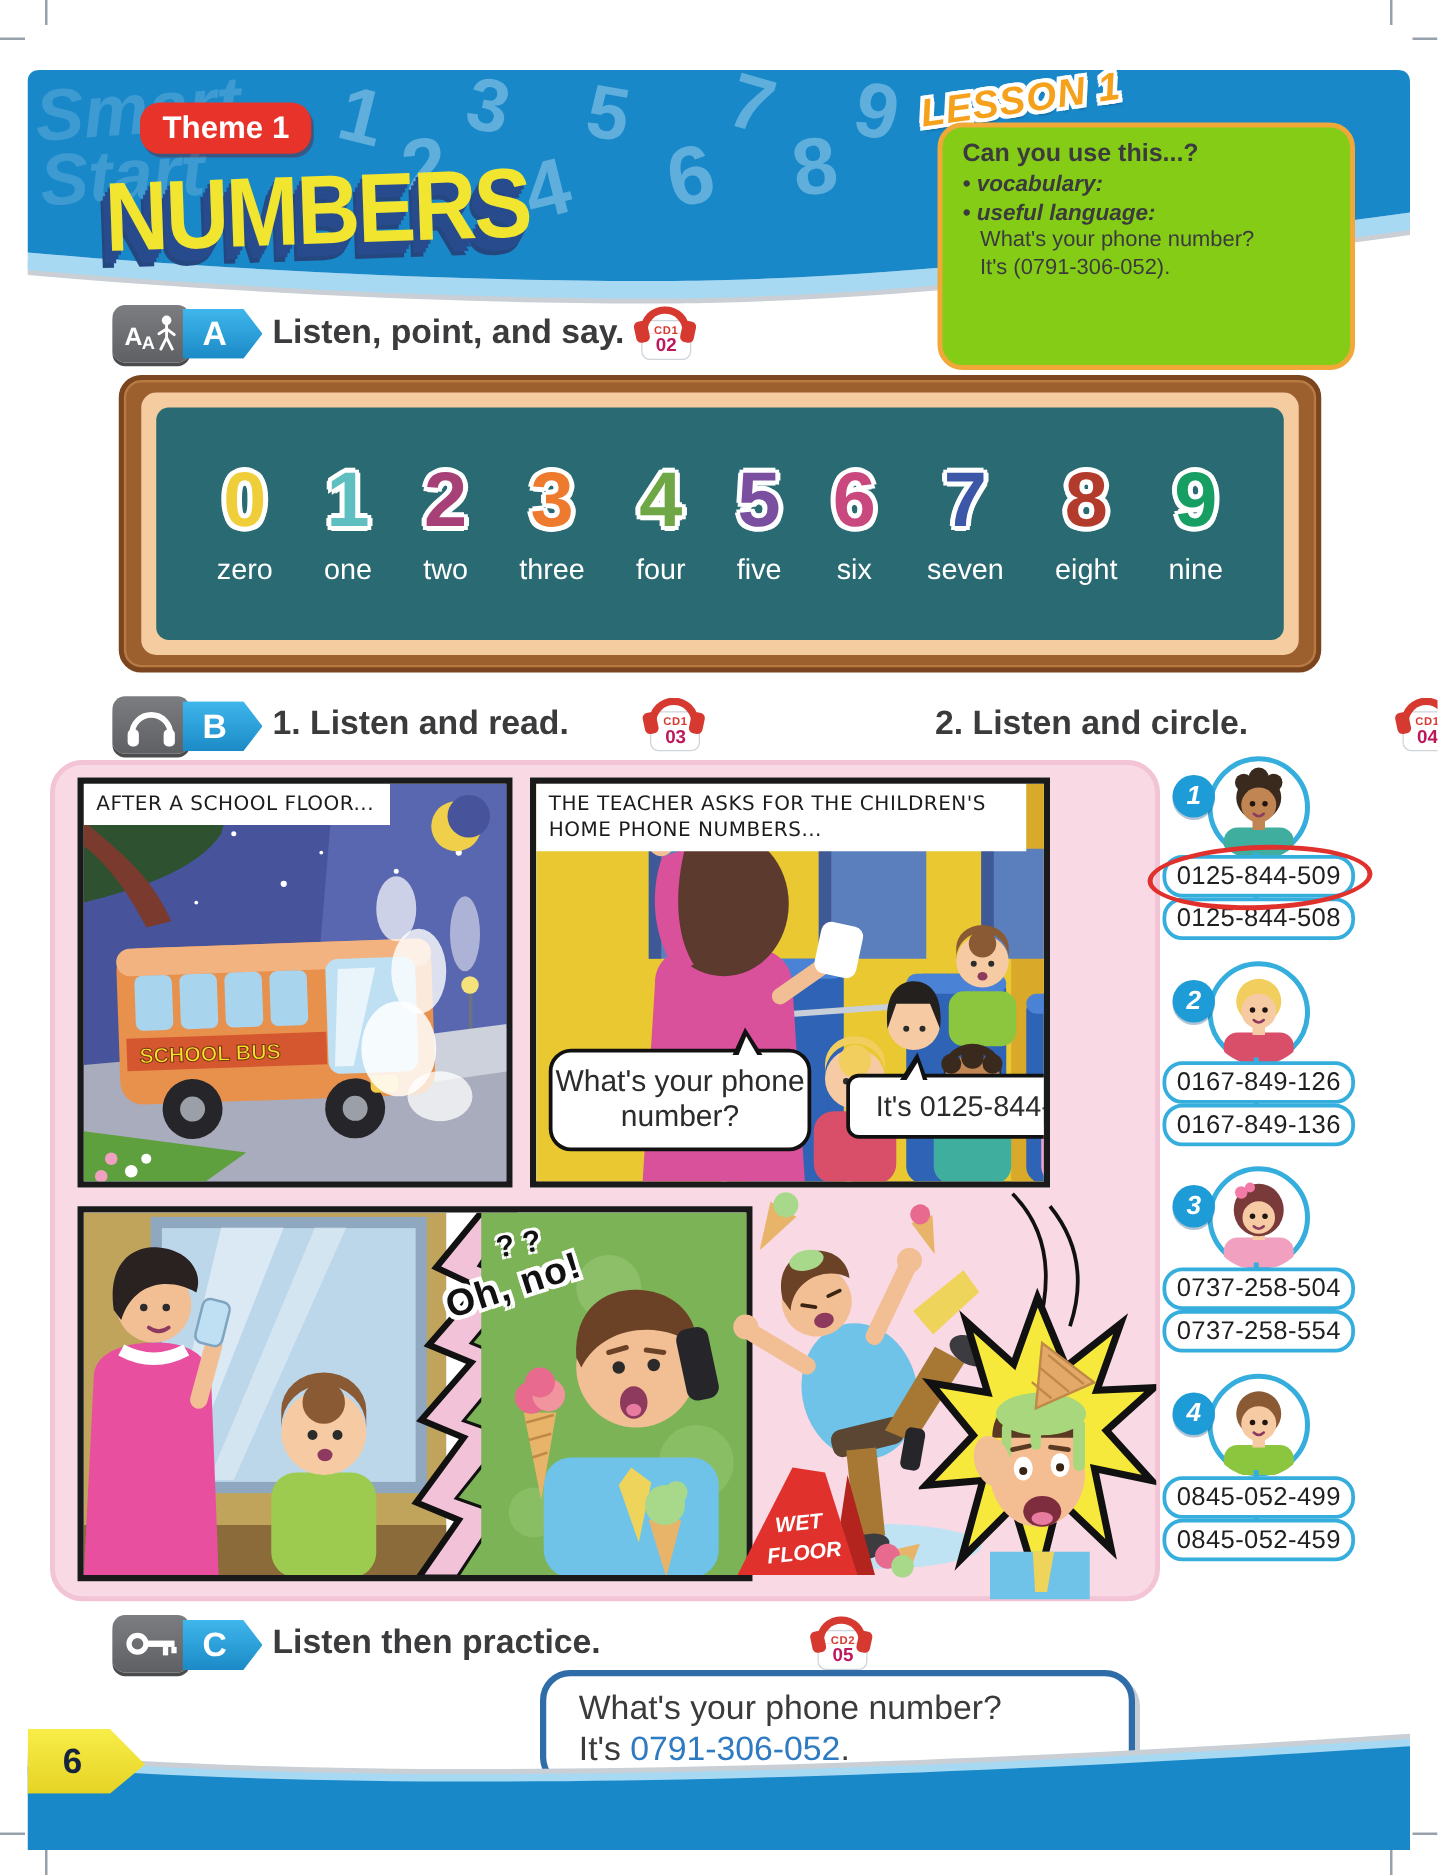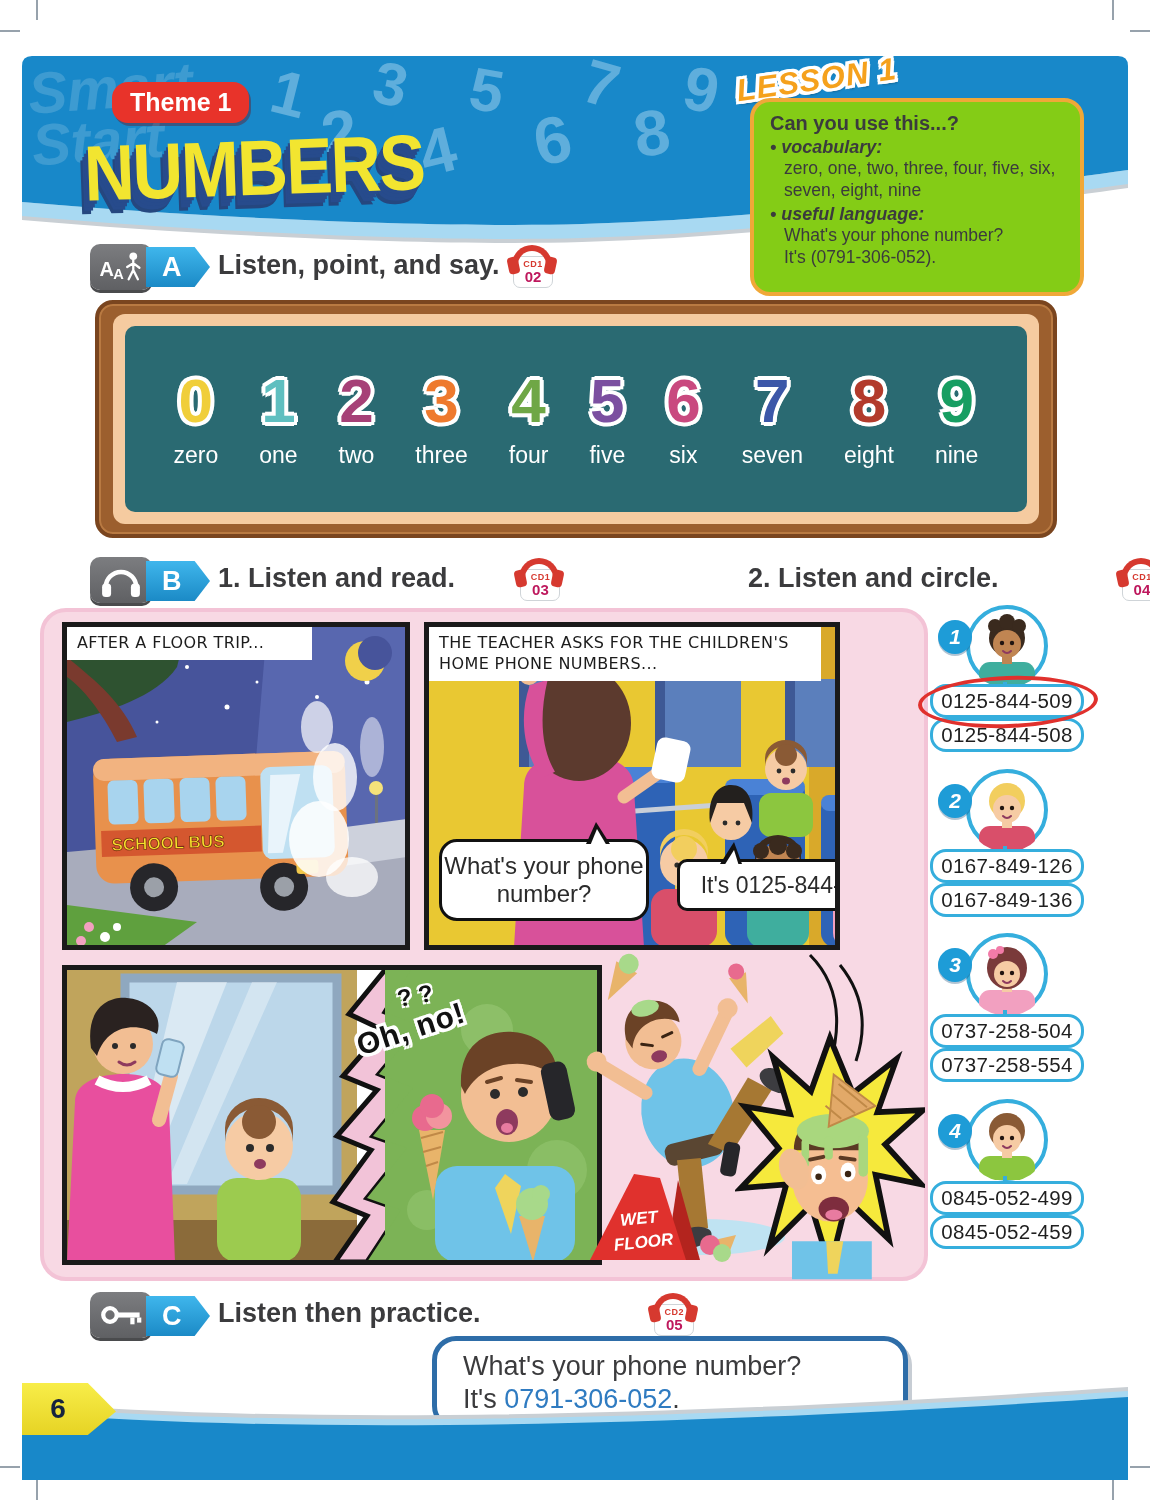--- a/index.html
+++ b/index.html
@@ -101,21 +101,20 @@
   <span class="bgnum" style="left:662px;top:-2px;font-size:62px;transform:rotate(12deg);">9</span>
 </div>
 <div class="abs theme-badge" style="left:112px;top:82px;">Theme 1</div>
 <div class="abs big-title" style="left:84px;top:128px;">NUMBERS</div>
 <div class="abs lesson-badge" style="left:736px;top:62px;">LESSON 1</div>
 
 
 <div class="abs info-box" style="left:750px;top:98px;width:296px;height:172px;">
   <div class="hd">Can you use this...?</div>
   <div class="bl">• <span style="font-style:italic;">vocabulary:</span></div>
-  <div class="tx">zero, one, two, three, four, five, six, seven, eight, nine</div>
   <div class="bl">• <span style="font-style:italic;">useful language:</span></div>
   <div class="tx">What's your phone number?</div>
   <div class="tx">It's (0791-306-052).</div>
 </div>
 
 
 <div class="abs sec-ic" style="left:90px;top:244px;">
   <svg width="46" height="34" viewBox="0 0 60 44">
     <circle cx="46" cy="8" r="5" fill="#fff"></circle>
     <path d="M46,13 L46,26 M46,17 L38,22 M46,17 L54,23 M46,26 L40,38 M46,26 L52,38" stroke="#fff" stroke-width="3" fill="none" stroke-linecap="round"></path>
@@ -278,21 +277,21 @@
       <rect x="228" y="236" width="22" height="14" rx="4" fill="#F2C94C"></rect>
     </g>
     <g fill="#fff">
       <ellipse cx="252" cy="212" rx="30" ry="38" opacity=".85"></ellipse>
         <ellipse cx="268" cy="150" rx="22" ry="34" opacity=".8"></ellipse>
       <ellipse cx="250" cy="100" rx="16" ry="26" opacity=".7"></ellipse>
         <ellipse cx="285" cy="250" rx="26" ry="20" opacity=".75"></ellipse>
       <ellipse cx="305" cy="120" rx="12" ry="30" opacity=".5"></ellipse>
     </g>
   </svg>
-  <div class="cap" style="left:0;top:0;width:225px;">AFTER A FLOOR TRIP...</div>
+  <div class="cap" style="left:0;top:0;width:225px;">AFTER A SCHOOL FLOOR...</div>
 </div>
 
 
 <div class="abs panel" style="left:424px;top:622px;width:416px;height:328px;">
   <svg width="474" height="320" viewBox="0 0 474 320">
     <rect x="0" y="0" width="474" height="320" fill="#E9C832"></rect>
     <rect x="380" y="0" width="94" height="320" fill="#D9A92A"></rect>
     <g fill="#5B7FBC">
         <path d="M90,52 h86 v88 h-86 z"></path>
         <path d="M226,52 h86 v88 h-86 z"></path>

